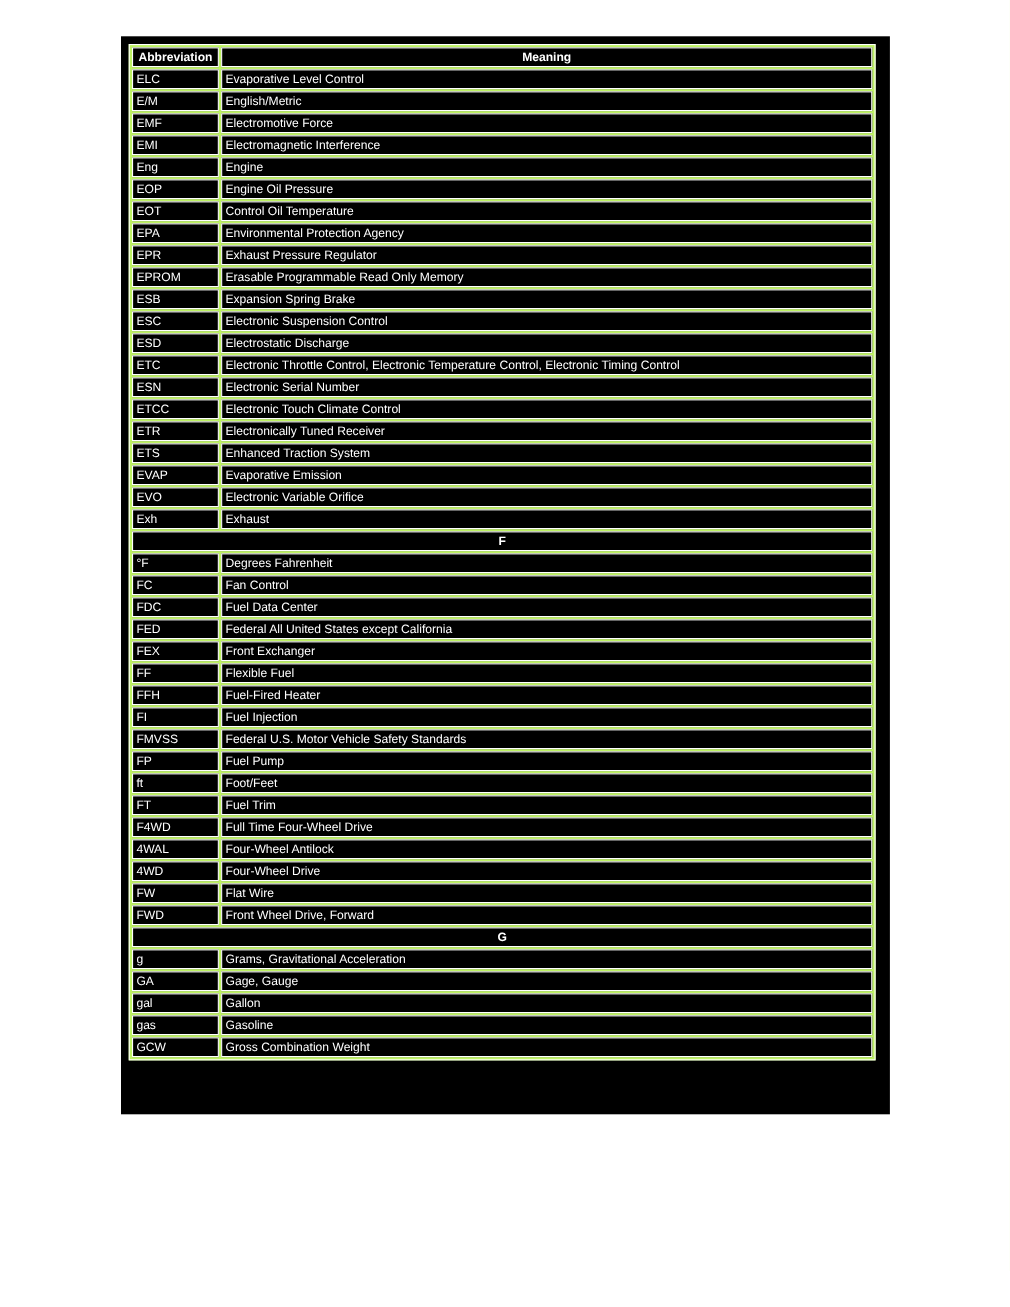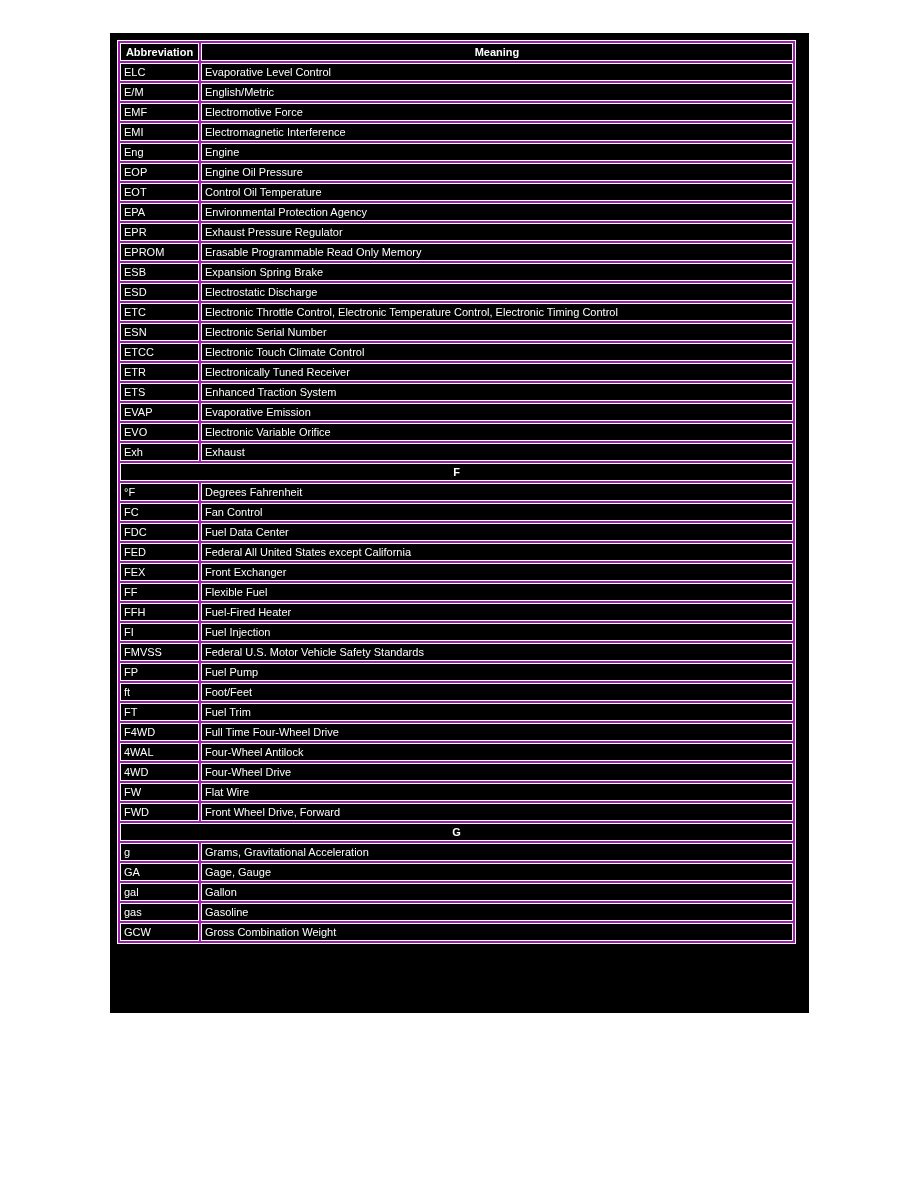--- a/index.html
+++ b/index.html
@@ -21,21 +21,21 @@
     height: 980px;
     background: #000000;
     box-sizing: border-box;
     padding: 7px 13px 7px 7px;
   }
   table.abbr-table {
     width: 100%;
     border-collapse: separate;
     border-spacing: 2px;
     border: 1px solid #ffffff;
-    background: #a21caf;
+    background: #bef264;
     table-layout: fixed;
   }
   table.abbr-table col.col-abbr { width: 79px; }
   table.abbr-table th,
   table.abbr-table td {
     border: 1px solid #ffffff;
     background: #000000;
     color: #ffffff;
     font-family: "Liberation Sans", sans-serif;
     font-size: 11px;
@@ -115,20 +115,24 @@
         </tr>
         <tr>
           <td class="abbr-cell">EPROM</td>
           <td class="meaning-cell">Erasable Programmable Read Only Memory</td>
         </tr>
         <tr>
           <td class="abbr-cell">ESB</td>
           <td class="meaning-cell">Expansion Spring Brake</td>
         </tr>
         <tr>
+          <td class="abbr-cell">ESC</td>
+          <td class="meaning-cell">Electronic Suspension Control</td>
+        </tr>
+        <tr>
           <td class="abbr-cell">ESD</td>
           <td class="meaning-cell">Electrostatic Discharge</td>
         </tr>
         <tr>
           <td class="abbr-cell">ETC</td>
           <td class="meaning-cell">Electronic Throttle Control, Electronic Temperature Control, Electronic Timing Control</td>
         </tr>
         <tr>
           <td class="abbr-cell">ESN</td>
           <td class="meaning-cell">Electronic Serial Number</td>

